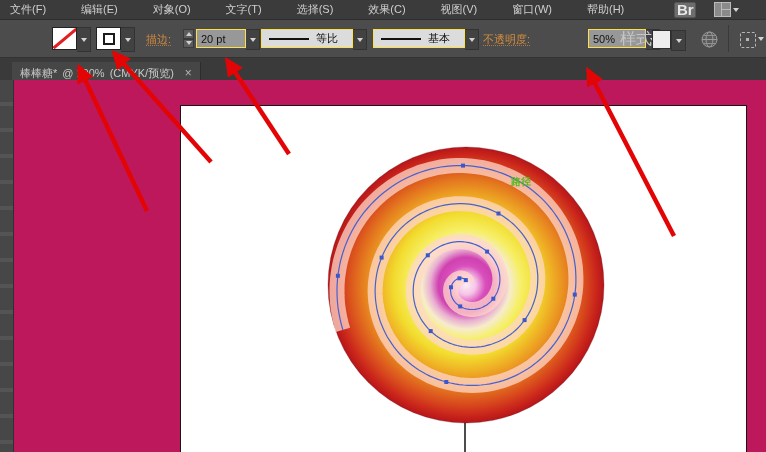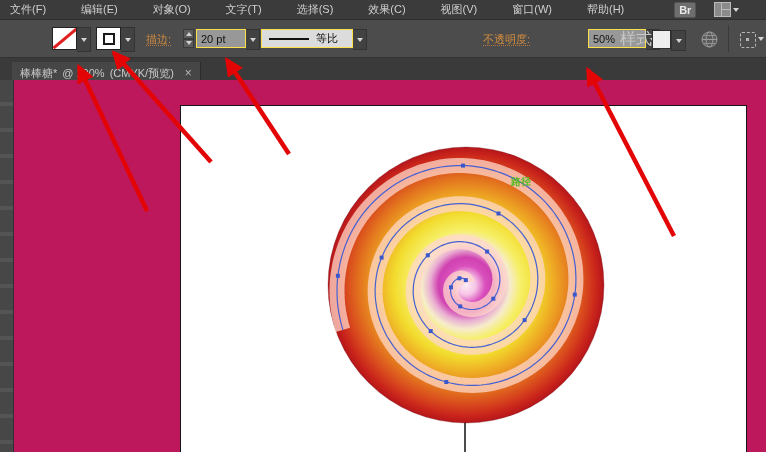--- a/index.html
+++ b/index.html
@@ -13,21 +13,21 @@
   .menubar{
     position:absolute;left:0;top:0;width:766px;height:19px;
     background:#3b3b3b;border-bottom:1px solid #2e2e2e;
     display:flex;align-items:center;color:#cfcfcf;font-size:11px;
   }
   .menubar .mitem{padding:0 9px;margin-right:18px0;height:19px;line-height:19px;cursor:default;white-space:nowrap;}
   .menubar .mitem{margin-right:17px;}
   .menubar .mitem:first-child{margin-left:1px;}
   .br-btn{
     margin-left:24px;width:20px;height:14px;background:#6e6e6e;border:1px solid #555;
-    border-radius:2px;color:#e8e8e8;font-size:11px;font-weight:bold;
+    border-radius:2px;color:#e8e8e8;font-size:15px;font-weight:bold;
     display:flex;align-items:center;justify-content:center;
   }
   .arrange-btn{margin-left:18px;display:flex;align-items:center;}
   .arrange-glyph{width:15px;height:13px;border:1px solid #bbb;background:#8a8a8a;position:relative;}
   .arrange-glyph:before{content:"";position:absolute;left:6px;top:0;bottom:0;width:1px;background:#bbb;}
   .arrange-glyph:after{content:"";position:absolute;left:7px;top:6px;right:0;height:1px;background:#bbb;}
   .caret{width:0;height:0;border-left:3.5px solid transparent;border-right:3.5px solid transparent;border-top:4px solid #d3d3d3;display:inline-block;}
   
   .controlbar{
     position:absolute;left:0;top:20px;width:766px;height:37px;
@@ -140,20 +140,29 @@
   <div class="combo" style="left:261px;">
     <span class="val light" style="width:82px;">
       <span class="lineicon"></span>
       <span>等比</span>
     </span>
     <span class="caret-btn">
         <span class="caret"></span>
       </span>
   </div>
 
+  <div class="combo" style="left:373px;">
+    <span class="val light" style="width:82px;">
+      <span class="lineicon"></span>
+      <span>基本</span>
+    </span>
+    <span class="caret-btn">
+        <span class="caret"></span>
+      </span>
+  </div>
 
   <span class="ctl-label" style="left:483px;">不透明度:</span>
 
   <div class="combo" style="left:540px;padding-left:48px;">
     <span class="val" style="width:48px;">50%</span>
     <span class="caret-btn">
         <span class="caret"></span>
       </span>
   </div>
 

